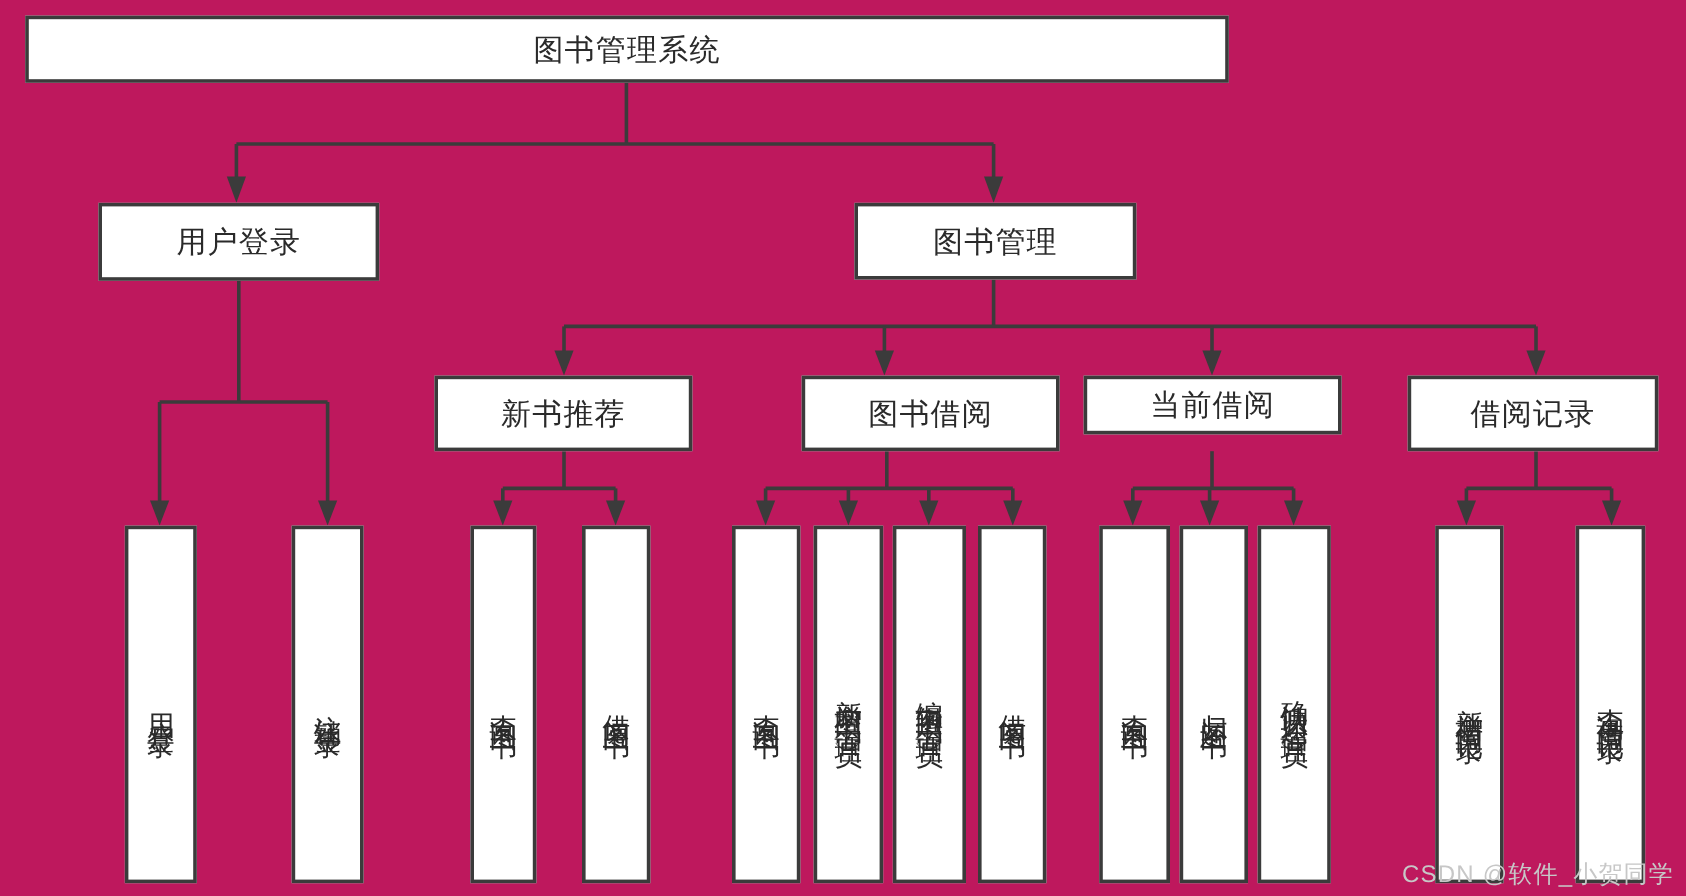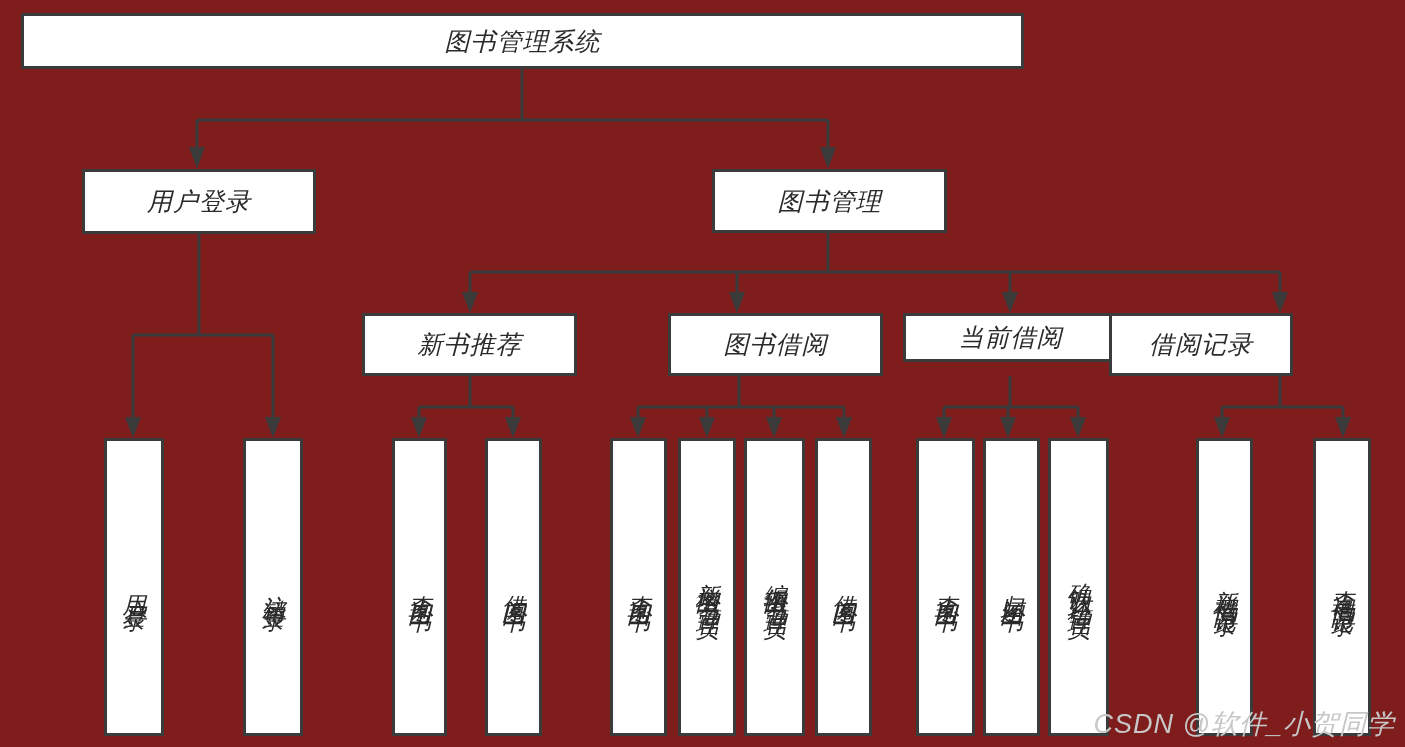--- a/index.html
+++ b/index.html
@@ -1,23 +1,22 @@
 <!DOCTYPE html>
 <html><head>
 <meta charset="utf-8">
 <style>
   html,body{margin:0;padding:0;background:#ffffff;}
   #stage{
     position:relative;
     width:1405px;height:747px;
-    background:#7f1d1d;
+    background:#be185d;
     font-family:"Liberation Sans","DejaVu Sans",sans-serif;
     color:#262626;
     overflow:hidden;
-    font-style:italic;
   }
   #wires{position:absolute;left:0;top:0;z-index:1;}
   .box{
     position:absolute;
     box-sizing:border-box;
     border:3px solid #3b3b3b;
     background:#ffffff;
     display:flex;align-items:center;justify-content:center;
     z-index:2;
   }
@@ -32,21 +31,21 @@
     text-orientation:mixed;
     font-size:23px;
     letter-spacing:5px;
     line-height:1;
     color:#2a2a2a;
   }
   .watermark{
     position:absolute;
     right:10px;bottom:5px;
     z-index:3;
-    font-size:27px;
+    font-size:20px;
     letter-spacing:1px;
     color:#c7c7c7;
     white-space:nowrap;
   }
 </style>
 </head>
 <body>
 
 <div id="stage">
 
@@ -132,21 +131,21 @@
 
   <div class="box" style="left:712px;top:169px;width:235px;height:64px;">
     <span class="hlabel">图书管理</span>
   </div>
   <div class="box" style="left:668px;top:313px;width:215px;height:63px;">
     <span class="hlabel">图书借阅</span>
   </div>
   <div class="box" style="left:903px;top:313px;width:215px;height:49px;">
     <span class="hlabel">当前借阅</span>
   </div>
-  <div class="box" style="left:1109px;top:313px;width:184px;height:63px;">
+  <div class="box" style="left:1173px;top:313px;width:209px;height:63px;">
     <span class="hlabel">借阅记录</span>
   </div>
 
   <div class="box leaf" style="left:104px;top:438px;width:60px;height:298px;">
     <span class="vlabel">用户登录</span>
   </div>
   <div class="box leaf" style="left:243px;top:438px;width:60px;height:298px;">
     <span class="vlabel">注销登录</span>
   </div>
 

